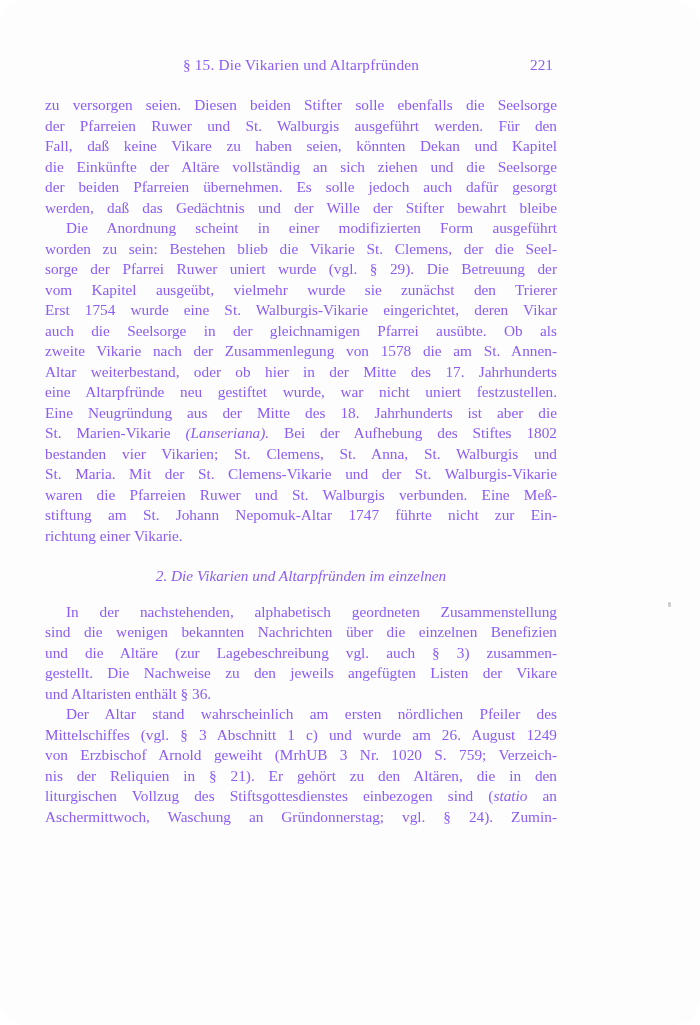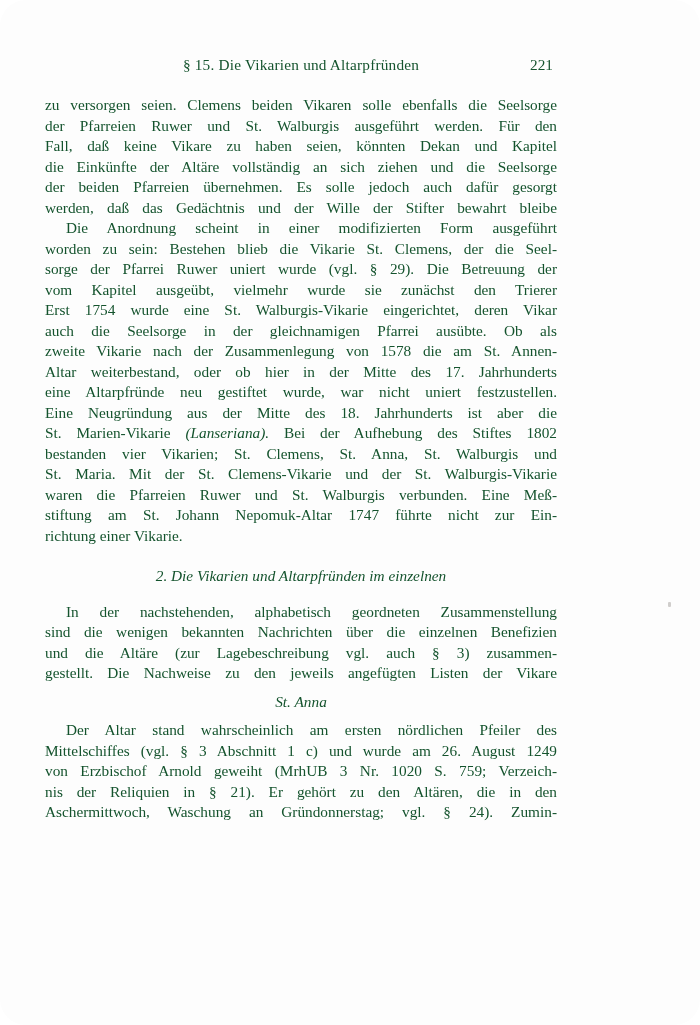--- a/index.html
+++ b/index.html
@@ -1,21 +1,21 @@
 <!DOCTYPE html>
 <html><head>
 <meta charset="utf-8">
 <style>
   html, body { margin: 0; padding: 0; }
   .page {
     position: relative;
     width: 700px;
     height: 1025px;
     background: #fdfdfd;
-    color: #14532d;
+    color: #8b5cf6;
     font-family: "Liberation Serif", "DejaVu Serif", serif;
     overflow: hidden;
     border-radius: 26px;
   }
   .content {
     position: absolute;
     left: 45px;
     top: 55px;
     width: 512px;
     font-size: 15.3px;
@@ -69,21 +69,21 @@
 <body>
 
 <div class="page">
   <div class="content">
     <div class="running-header">
       <div class="header-title">§ 15. Die Vikarien und Altarpfründen</div>
       <div class="page-number">221</div>
     </div>
     <div id="text-body">
         <div class="para">
-          <div class="line">zu versorgen seien. Clemens beiden Vikaren solle ebenfalls die Seelsorge</div>
+          <div class="line">zu versorgen seien. Diesen beiden Stifter solle ebenfalls die Seelsorge</div>
           <div class="line">der Pfarreien Ruwer und St. Walburgis ausgeführt werden. Für den</div>
           <div class="line">Fall, daß keine Vikare zu haben seien, könnten Dekan und Kapitel</div>
           <div class="line">die Einkünfte der Altäre vollständig an sich ziehen und die Seelsorge</div>
           <div class="line">der beiden Pfarreien übernehmen. Es solle jedoch auch dafür gesorgt</div>
           <div class="line">werden, daß das Gedächtnis und der Wille der Stifter bewahrt bleibe</div>
         </div>
         <div class="para">
           <div class="line indent">Die Anordnung scheint in einer modifizierten Form ausgeführt</div>
           <div class="line">worden zu sein: Bestehen blieb die Vikarie St. Clemens, der die Seel-</div>
           <div class="line">sorge der Pfarrei Ruwer uniert wurde (vgl. § 29). Die Betreuung der</div>
@@ -100,25 +100,26 @@
           <div class="line">waren die Pfarreien Ruwer und St. Walburgis verbunden. Eine Meß-</div>
           <div class="line">stiftung am St. Johann Nepomuk-Altar 1747 führte nicht zur Ein-</div>
           <div class="line endline">richtung einer Vikarie.</div>
         </div>
         <div class="subheading heading-major">2. Die Vikarien und Altarpfründen im einzelnen</div>
         <div class="para">
           <div class="line indent">In der nachstehenden, alphabetisch geordneten Zusammenstellung</div>
           <div class="line">sind die wenigen bekannten Nachrichten über die einzelnen Benefizien</div>
           <div class="line">und die Altäre (zur Lagebeschreibung vgl. auch § 3) zusammen-</div>
           <div class="line">gestellt. Die Nachweise zu den jeweils angefügten Listen der Vikare</div>
+          <div class="line endline">und Altaristen enthält § 36.</div>
         </div>
-        <div class="subheading heading-minor">St. Anna</div>
         <div class="para">
           <div class="line indent">Der Altar stand wahrscheinlich am ersten nördlichen Pfeiler des</div>
           <div class="line">Mittelschiffes (vgl. § 3 Abschnitt 1 c) und wurde am 26. August 1249</div>
           <div class="line">von Erzbischof Arnold geweiht (MrhUB 3 Nr. 1020 S. 759; Verzeich-</div>
           <div class="line">nis der Reliquien in § 21). Er gehört zu den Altären, die in den</div>
+          <div class="line"><span>liturgischen Vollzug des Stiftsgottesdienstes einbezogen sind (</span><span class="it">statio</span><span> an</span></div>
           <div class="line">Aschermittwoch, Waschung an Gründonnerstag; vgl. § 24). Zumin-</div>
         </div>
       </div>
   </div>
   <div class="speck"></div>
 </div>
 
 </body></html>

